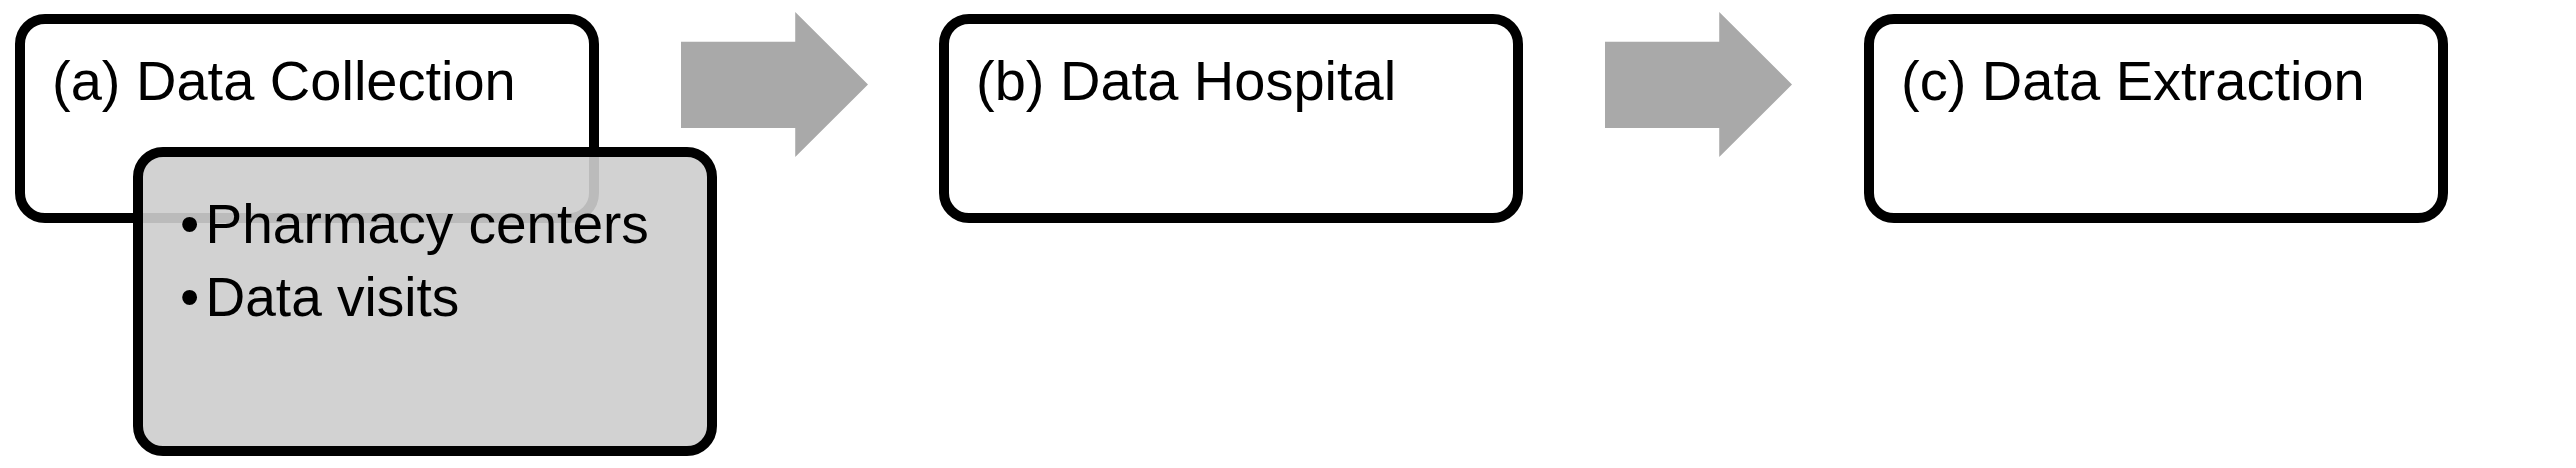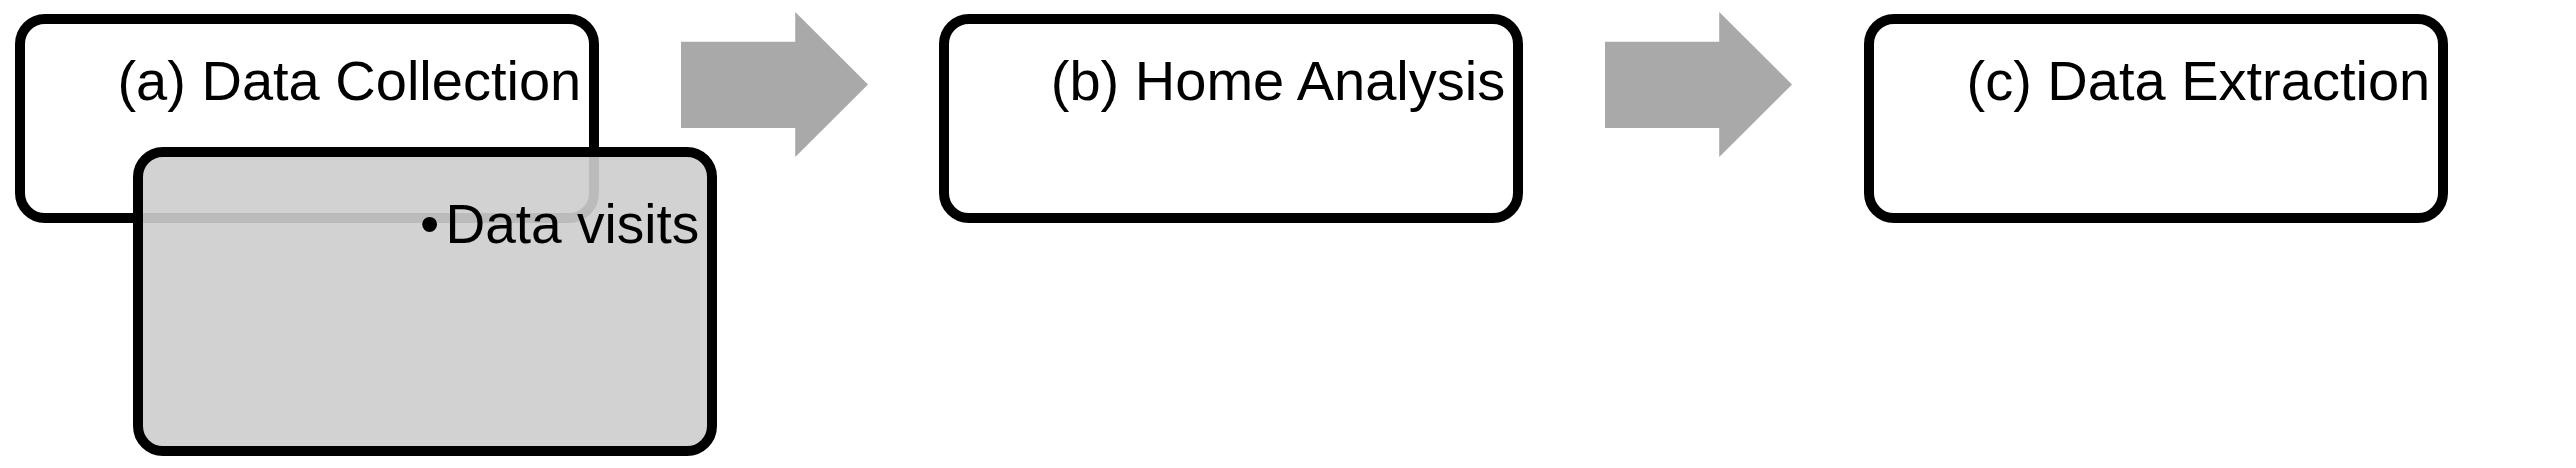--- a/index.html
+++ b/index.html
@@ -14,21 +14,20 @@
   html, body { background: var(--page-bg); }
   body { font-family: "Liberation Sans", "DejaVu Sans", sans-serif; }
 
   .canvas {
     position: relative;
     width: 2576px;
     height: 469px;
     background: var(--page-bg);
     overflow: hidden;
     color: var(--text-color);
-    text-align: right;
   }
 
   .stage { position: absolute; top: 0; width: 924px; height: 469px; }
   .stage.s0 { left: 0; }
   .stage.s1 { left: 924px; }
   .stage.s2 { left: 1849px; }
 
   
   .title-box {
     position: absolute;
@@ -79,32 +78,33 @@
 <body>
 
 <div class="canvas">
 
   <div class="stage s0">
     <div class="title-box">
       <div class="stage-title">(a) Data Collection</div>
     </div>
     <div class="note-box">
       <ul class="bullets">
+        <li><span class="dot">•</span><span>Pharmacy centers</span></li>
         <li><span class="dot">•</span><span>Data visits</span></li>
       </ul>
     </div>
   </div>
 
   <svg class="arrow a0" viewBox="0 0 239 185" preserveAspectRatio="none">
     <polygon points="0,38 146,38 146,0 239,92.5 146,185 146,148 0,148"></polygon>
   </svg>
 
   <div class="stage s1">
     <div class="title-box">
-      <div class="stage-title">(b) Home Analysis</div>
+      <div class="stage-title">(b) Data Hospital</div>
     </div>
   </div>
 
   <svg class="arrow a1" viewBox="0 0 239 185" preserveAspectRatio="none">
     <polygon points="0,38 146,38 146,0 239,92.5 146,185 146,148 0,148"></polygon>
   </svg>
 
   <div class="stage s2">
     <div class="title-box">
       <div class="stage-title">(c) Data Extraction</div>

